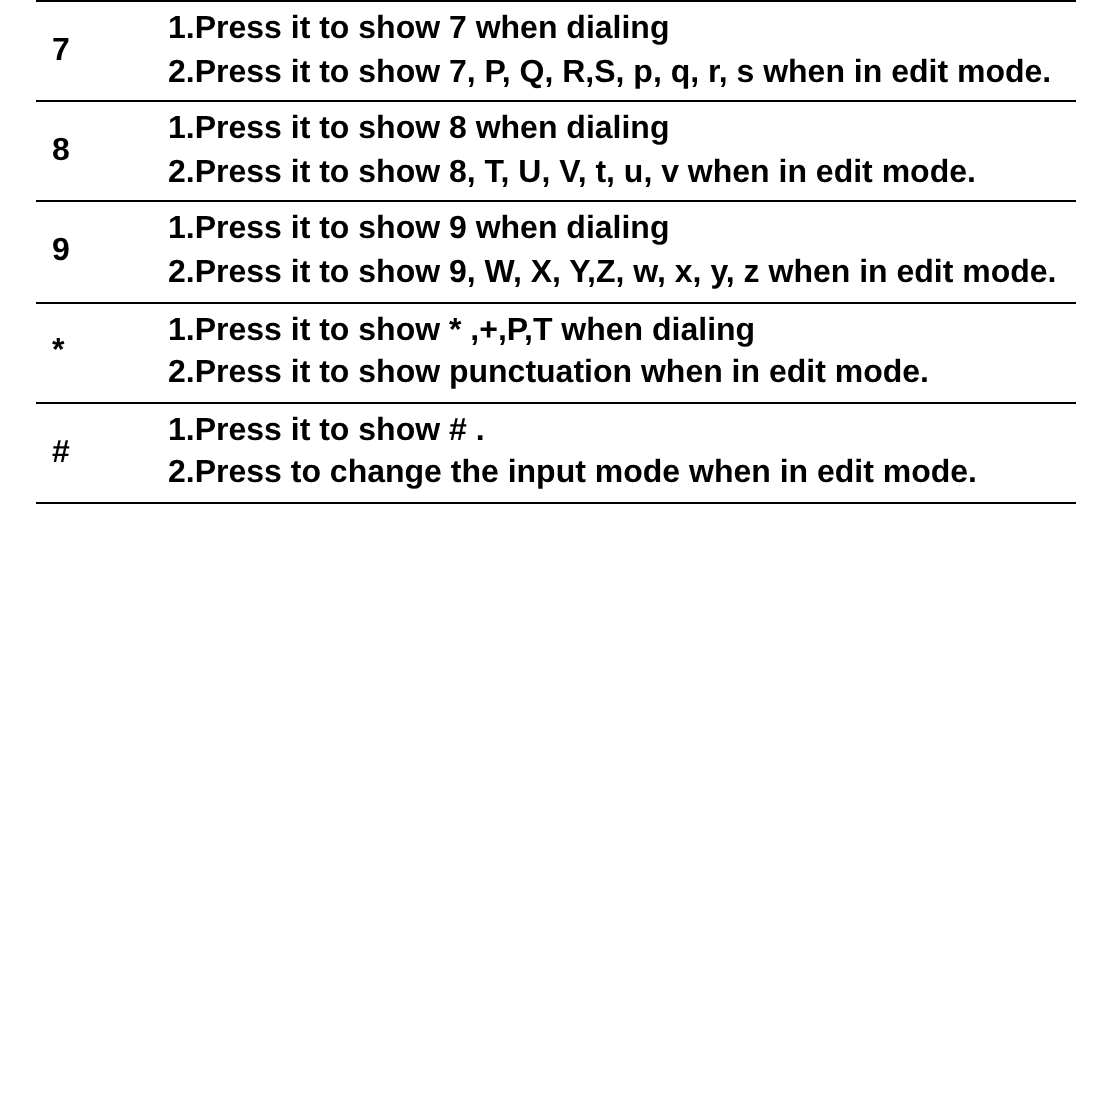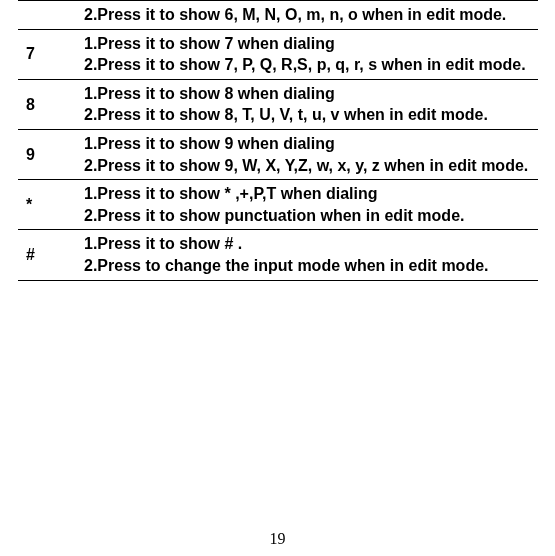--- a/index.html
+++ b/index.html
@@ -51,24 +51,20 @@
     font-family: "Times New Roman", serif;
   }
 </style>
 </head>
 <body>
 
 <div class="page">
   <table>
     <tbody>
       <tr>
-        <td class="key"></td>
-        <td class="desc">2.Press it to show  6, M, N, O, m, n, o when in edit mode.</td>
-      </tr>
-      <tr>
         <td class="key">7</td>
         <td class="desc">1.Press it to show 7 when dialing<br>2.Press it to show  7, P, Q, R,S, p, q, r, s when in edit mode.</td>
       </tr>
       <tr>
         <td class="key">8</td>
         <td class="desc">1.Press it to show 8 when dialing<br>2.Press it to show  8, T, U, V, t, u, v when in edit mode.</td>
       </tr>
       <tr>
         <td class="key">9</td>
         <td class="desc">1.Press it to show 9 when dialing<br>2.Press it to show  9, W, X, Y,Z, w, x, y, z when in edit mode.</td>
@@ -77,14 +73,13 @@
         <td class="key">*</td>
         <td class="desc">1.Press it to show * ,+,P,T when dialing<br>2.Press it to show punctuation  when in edit mode.</td>
       </tr>
       <tr>
         <td class="key">#</td>
         <td class="desc">1.Press it to show # .<br>2.Press to change the input mode when in edit mode.</td>
       </tr>
     </tbody>
   </table>
 
-  <div class="footer">19</div>
 </div>
 
 </body></html>

